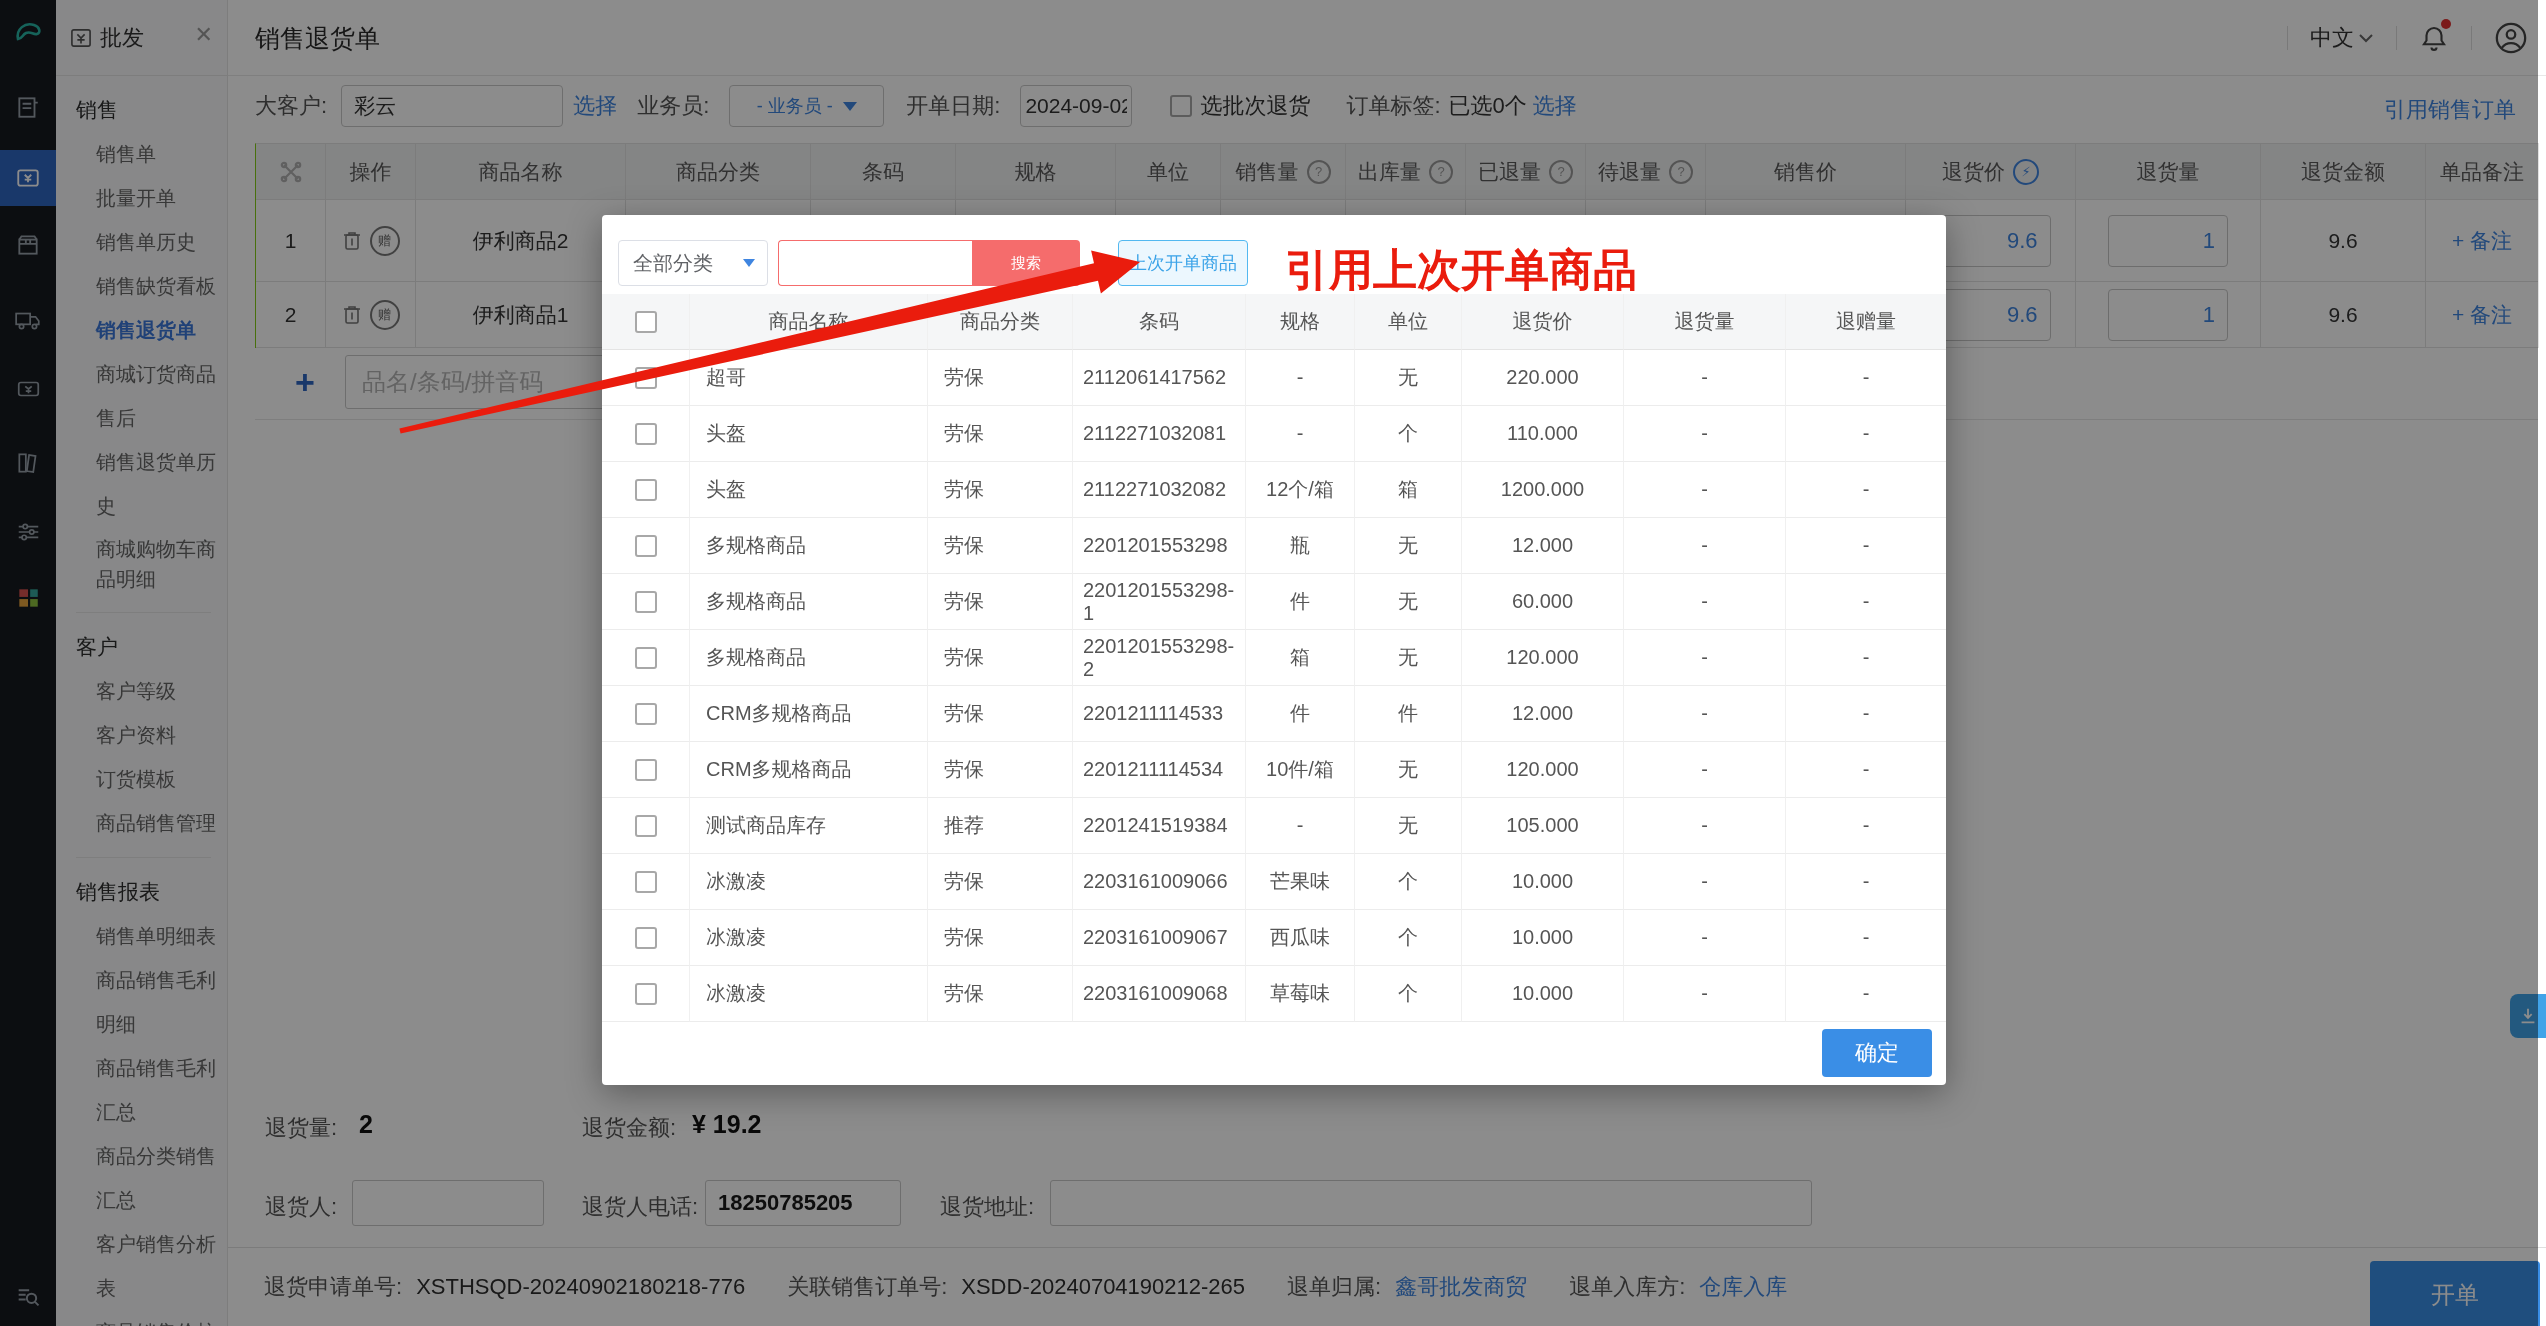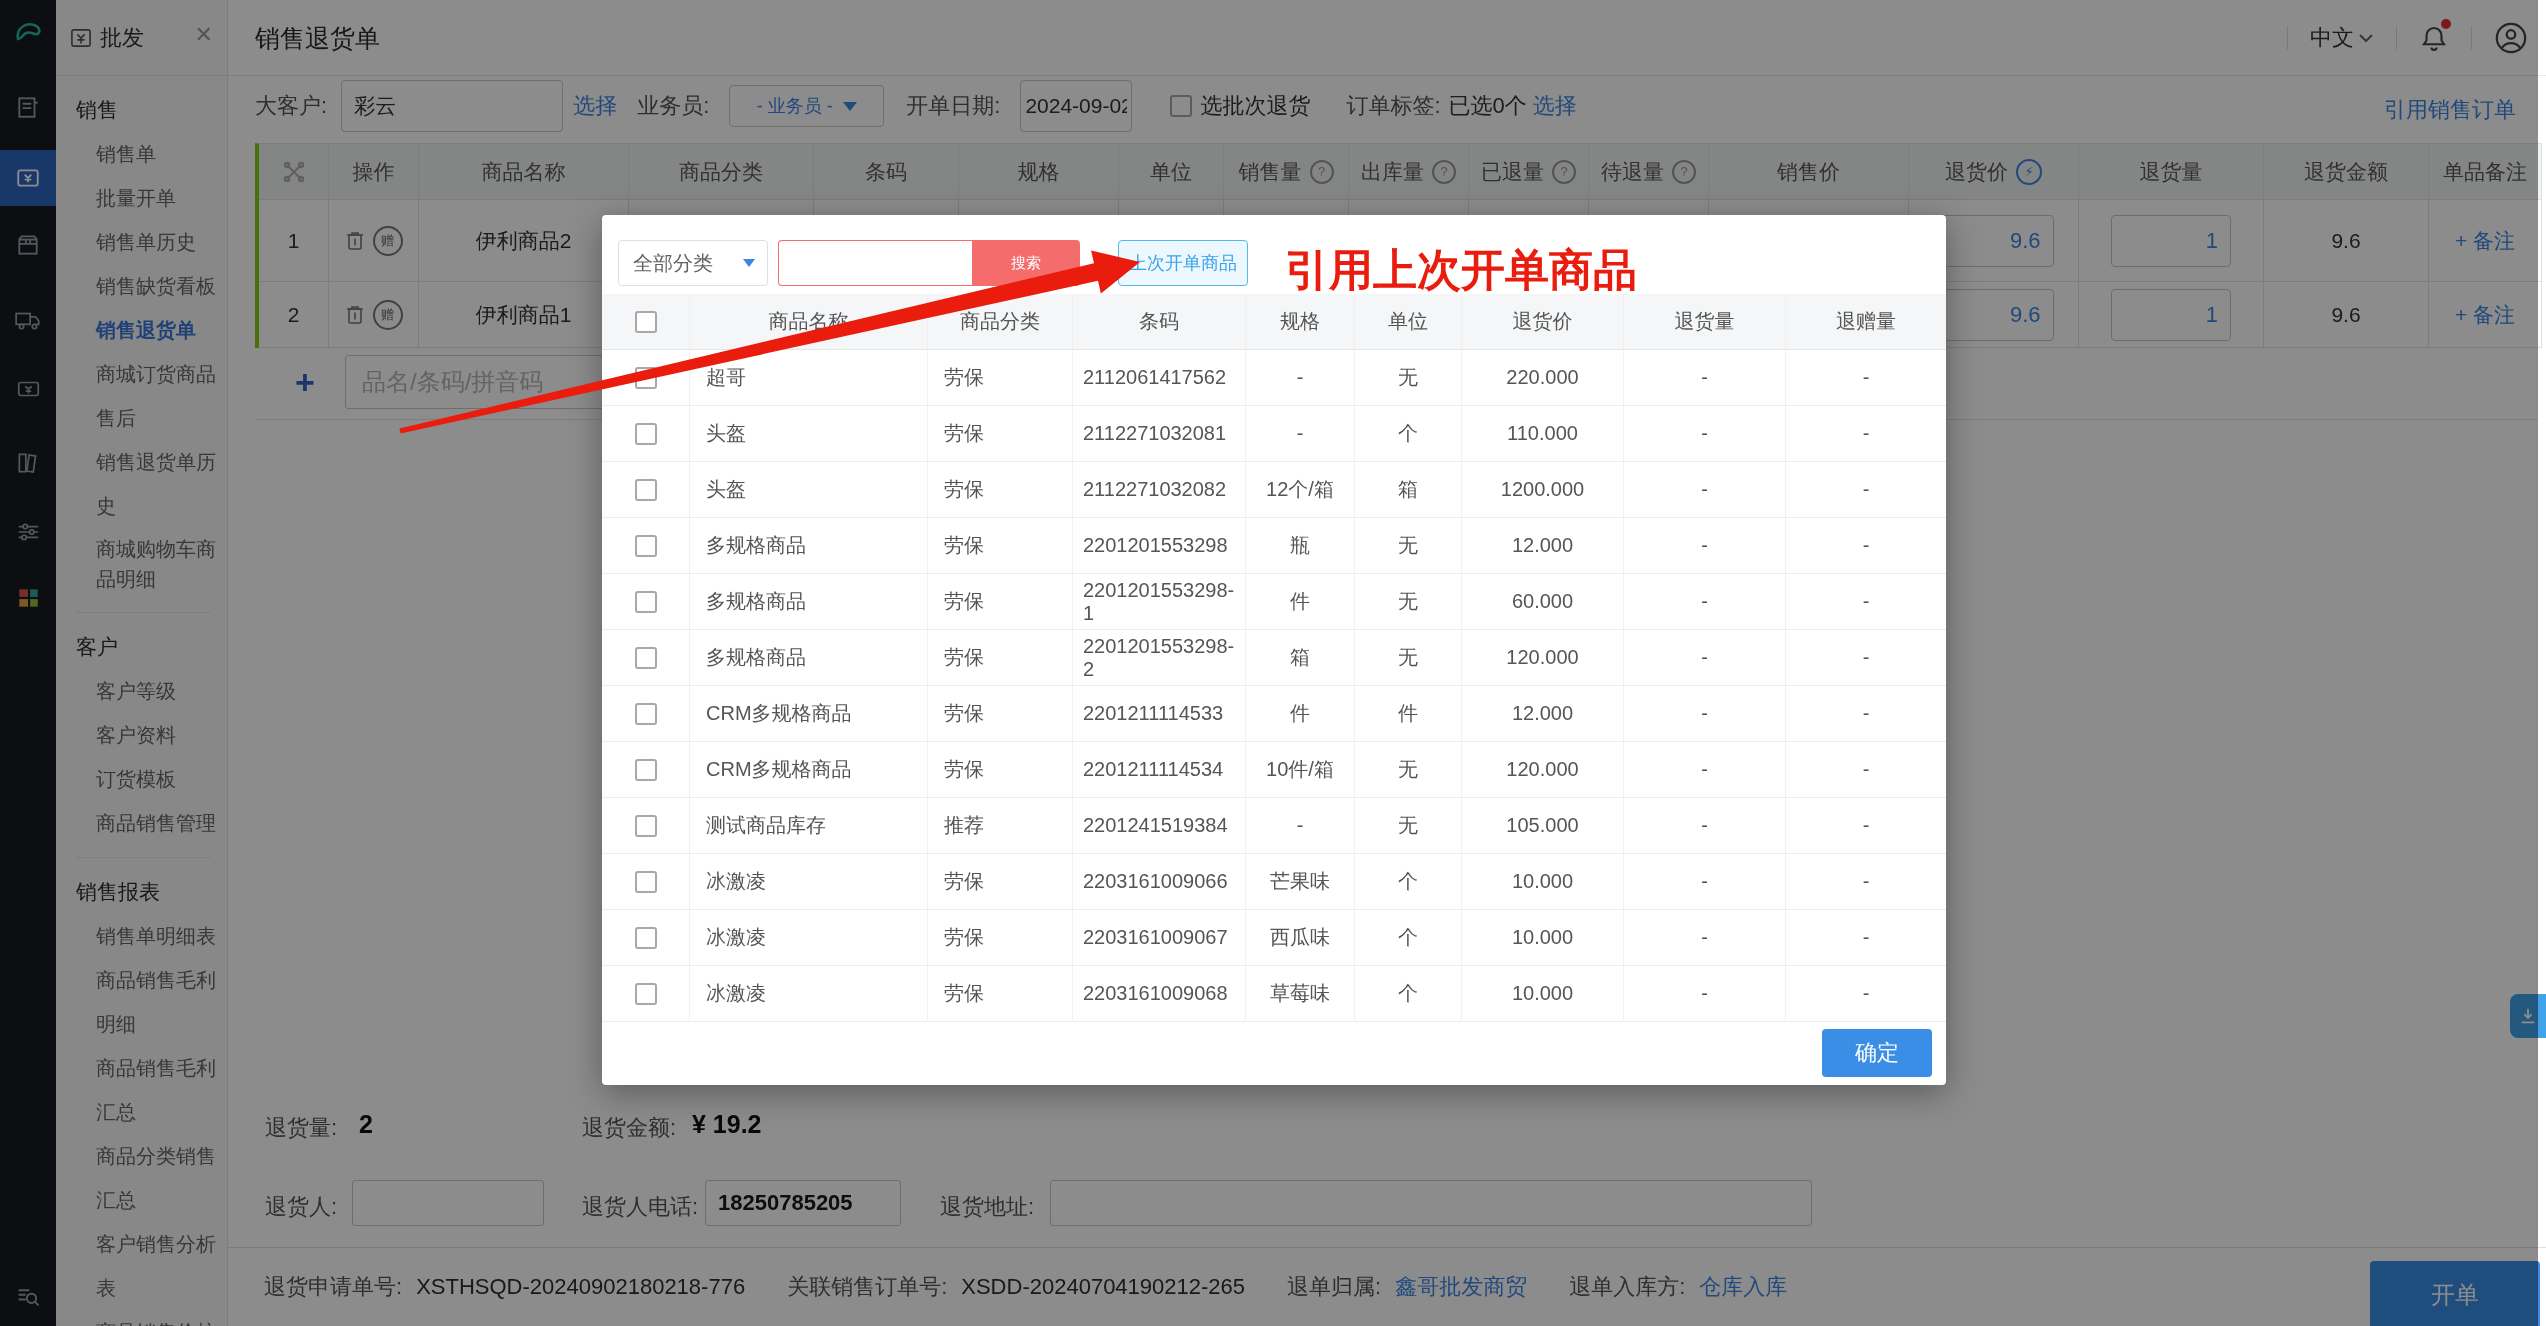--- a/index.html
+++ b/index.html
@@ -24,29 +24,29 @@
   .main{position:absolute;left:227px;top:0;right:0;bottom:0;background:#fff;}
   .mtopbar{position:absolute;left:0;right:0;top:0;height:75px;border-bottom:1px solid #e8e8e8;background:#fff;}
   .page-title{position:absolute;left:28px;top:22px;font-size:25px;color:#2b2b2b;}
   .top-right{position:absolute;right:18px;top:0;height:75px;display:flex;align-items:center;gap:22px;}
   .vsep{width:1px;height:24px;background:#ddd;}
   .lang{font-size:22px;color:#333;display:flex;align-items:center;gap:4px;}
   .bell{position:relative;}
   .bell .dot{position:absolute;right:-2px;top:-4px;width:10px;height:10px;border-radius:50%;background:#e03131;}
   
   .filter-row{position:absolute;left:28px;top:82px;height:48px;display:flex;align-items:center;font-size:22px;color:#555;}
-  .f-input{height:52px;border:1px solid #c9c9c9;border-radius:4px;background:#fff;font-size:21px;color:#333;padding:0 12px;box-sizing:border-box;font-family:inherit;}
+  .f-input{height:42px;border:1px solid #c9c9c9;border-radius:4px;background:#fff;font-size:21px;color:#333;padding:0 12px;box-sizing:border-box;font-family:inherit;}
   .link{color:#3f85e0;cursor:pointer;}
   .sel-box{width:155px;height:42px;border:1px solid #c9c9c9;border-radius:4px;display:flex;align-items:center;justify-content:center;gap:10px;box-sizing:border-box;}
   .sel-box .sel-txt{color:#3f85e0;font-size:18px;}
   .caret-down{width:0;height:0;border-left:7px solid transparent;border-right:7px solid transparent;border-top:9px solid #3f85e0;}
   .cb{width:22px;height:22px;border:2px solid #a8a8a8;border-radius:3px;background:#fff;box-sizing:border-box;}
   .quote-link{position:absolute;right:30px;top:95px;font-size:22px;}
   
-  .gtable{position:absolute;left:28px;top:143px;width:2283px;border-left:4px solid #84cc16;border-top:1px solid #e2e2e2;}
+  .gtable{position:absolute;left:28px;top:143px;width:2283px;border-left:1px solid #84cc16;border-top:1px solid #e2e2e2;}
   .trow{display:grid;grid-template-columns:70px 90px 210px 185px 145px 160px 105px 125px 120px 120px 120px 200px 170px 185px 165px 113px;}
   .td{border-right:1px solid #e2e2e2;border-bottom:1px solid #e2e2e2;display:flex;align-items:center;justify-content:center;font-size:21px;color:#333;gap:8px;}
   .thead .td{background:#f1f2f3;color:#5a5a5a;height:55px;}
   .r1 .td{height:81px;}
   .r2 .td{height:65px;}
   .barcode-cell{word-break:break-all;line-height:1.25;padding:0 16px;text-align:center;}
   .help-circ{width:20px;height:20px;border:2px solid #9a9a9a;border-radius:50%;color:#9a9a9a;font-size:13px;display:inline-flex;align-items:center;justify-content:center;flex:none;}
   .flash-circ{width:22px;height:22px;border:2px solid #3f85e0;border-radius:50%;color:#3f85e0;font-size:13px;display:inline-flex;align-items:center;justify-content:center;flex:none;}
   .gift-circ{width:26px;height:26px;border:2px solid #777;border-radius:50%;color:#666;font-size:13px;display:inline-flex;align-items:center;justify-content:center;flex:none;}
   .cell-input{width:120px;height:52px;border:1px solid #c6c6c6;border-radius:4px;display:flex;align-items:center;justify-content:flex-end;padding-right:12px;box-sizing:border-box;color:#3f85e0;font-size:22px;background:#fff;}

